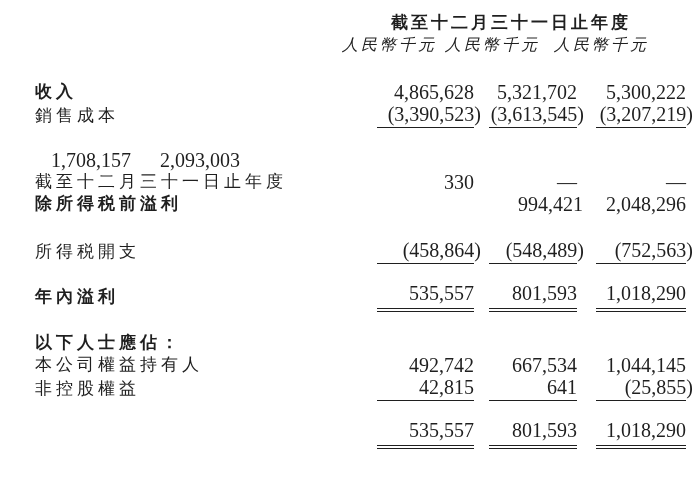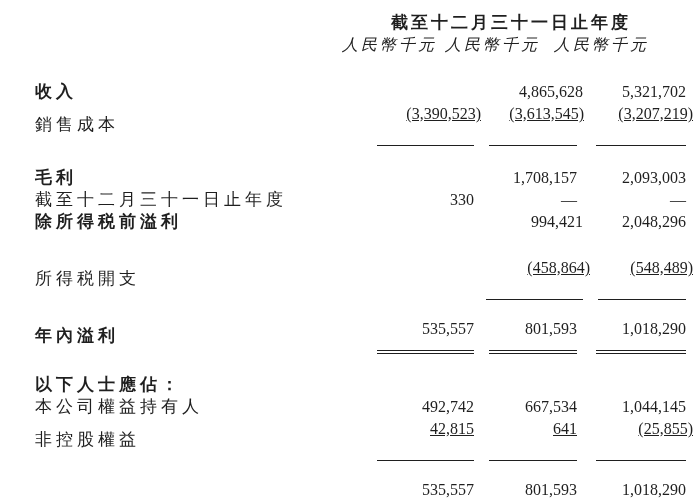--- a/index.html
+++ b/index.html
@@ -38,24 +38,24 @@
   #rows { margin-top: 25px; }
   .row { display: flex; align-items: center; }
   .label {
     flex: 1; font-size: 17px; letter-spacing: 4px;
     line-height: 22px; white-space: nowrap;
   }
   .bold { font-weight: bold; }
   .cell { flex: none; }
   .cell .line {
     margin-right: 7px; text-align: right;
-    line-height: 22px; font-size: 16px; white-space: nowrap;
-  }
-  .u1 { border-bottom: 1.5px solid #1f1f1f; padding-bottom: 20px; text-decoration: underline; }
-  .u2 { border-bottom: 4px double #1f1f1f; padding-bottom: 10px; }
+    line-height: 22px; font-size: 20px; white-space: nowrap;
+  }
+  .u1 { border-bottom: 1.5px solid #1f1f1f; padding-bottom: 2px; }
+  .u2 { border-bottom: 4px double #1f1f1f; padding-bottom: 4px; }
   .num.neg { margin-right: -7px; }
 
   .spacer { width: 100%; }
   .sp-a { height: 21px; }
   .sp-b { height: 24px; }
   .sp-c { height: 18px; }
   .sp-d { height: 20px; }
 </style>
 </head>
 <body>
@@ -73,36 +73,38 @@
   </div>
   <div id="rows">
       <div class="row">
         <div class="label bold">收入</div>
         <div class="cell c0">
           <div class="line"><span class="num">4,865,628</span></div>
         </div>
         <div class="cell c1">
           <div class="line"><span class="num">5,321,702</span></div>
         </div>
+        <div class="cell c2">
+          <div class="line"><span class="num">5,300,222</span></div>
+        </div>
       </div>
       <div class="row">
         <div class="label">銷售成本</div>
         <div class="cell c0">
           <div class="line u1"><span class="num neg">(3,390,523)</span></div>
         </div>
         <div class="cell c1">
           <div class="line u1"><span class="num neg">(3,613,545)</span></div>
         </div>
         <div class="cell c2">
           <div class="line u1"><span class="num neg">(3,207,219)</span></div>
         </div>
       </div>
       <div class="spacer sp-a"></div>
       <div class="row">
-        <div class="label bold">毛利</div>
         <div class="cell c1">
           <div class="line"><span class="num">1,708,157</span></div>
         </div>
         <div class="cell c2">
           <div class="line"><span class="num">2,093,003</span></div>
         </div>
       </div>
       <div class="row">
         <div class="label">截至十二月三十一日止年度</div>
         <div class="cell c0">
@@ -125,20 +127,23 @@
         </div>
       </div>
       <div class="spacer sp-b"></div>
       <div class="row">
         <div class="label">所得税開支</div>
         <div class="cell c0">
           <div class="line u1"><span class="num neg">(458,864)</span></div>
         </div>
         <div class="cell c1">
           <div class="line u1"><span class="num neg">(548,489)</span></div>
+        </div>
+        <div class="cell c2">
+          <div class="line u1"><span class="num neg">(752,563)</span></div>
         </div>
       </div>
       <div class="spacer sp-c"></div>
       <div class="row">
         <div class="label bold">年內溢利</div>
         <div class="cell c0">
           <div class="line u2"><span class="num">535,557</span></div>
         </div>
         <div class="cell c1">
           <div class="line u2"><span class="num">801,593</span></div>

